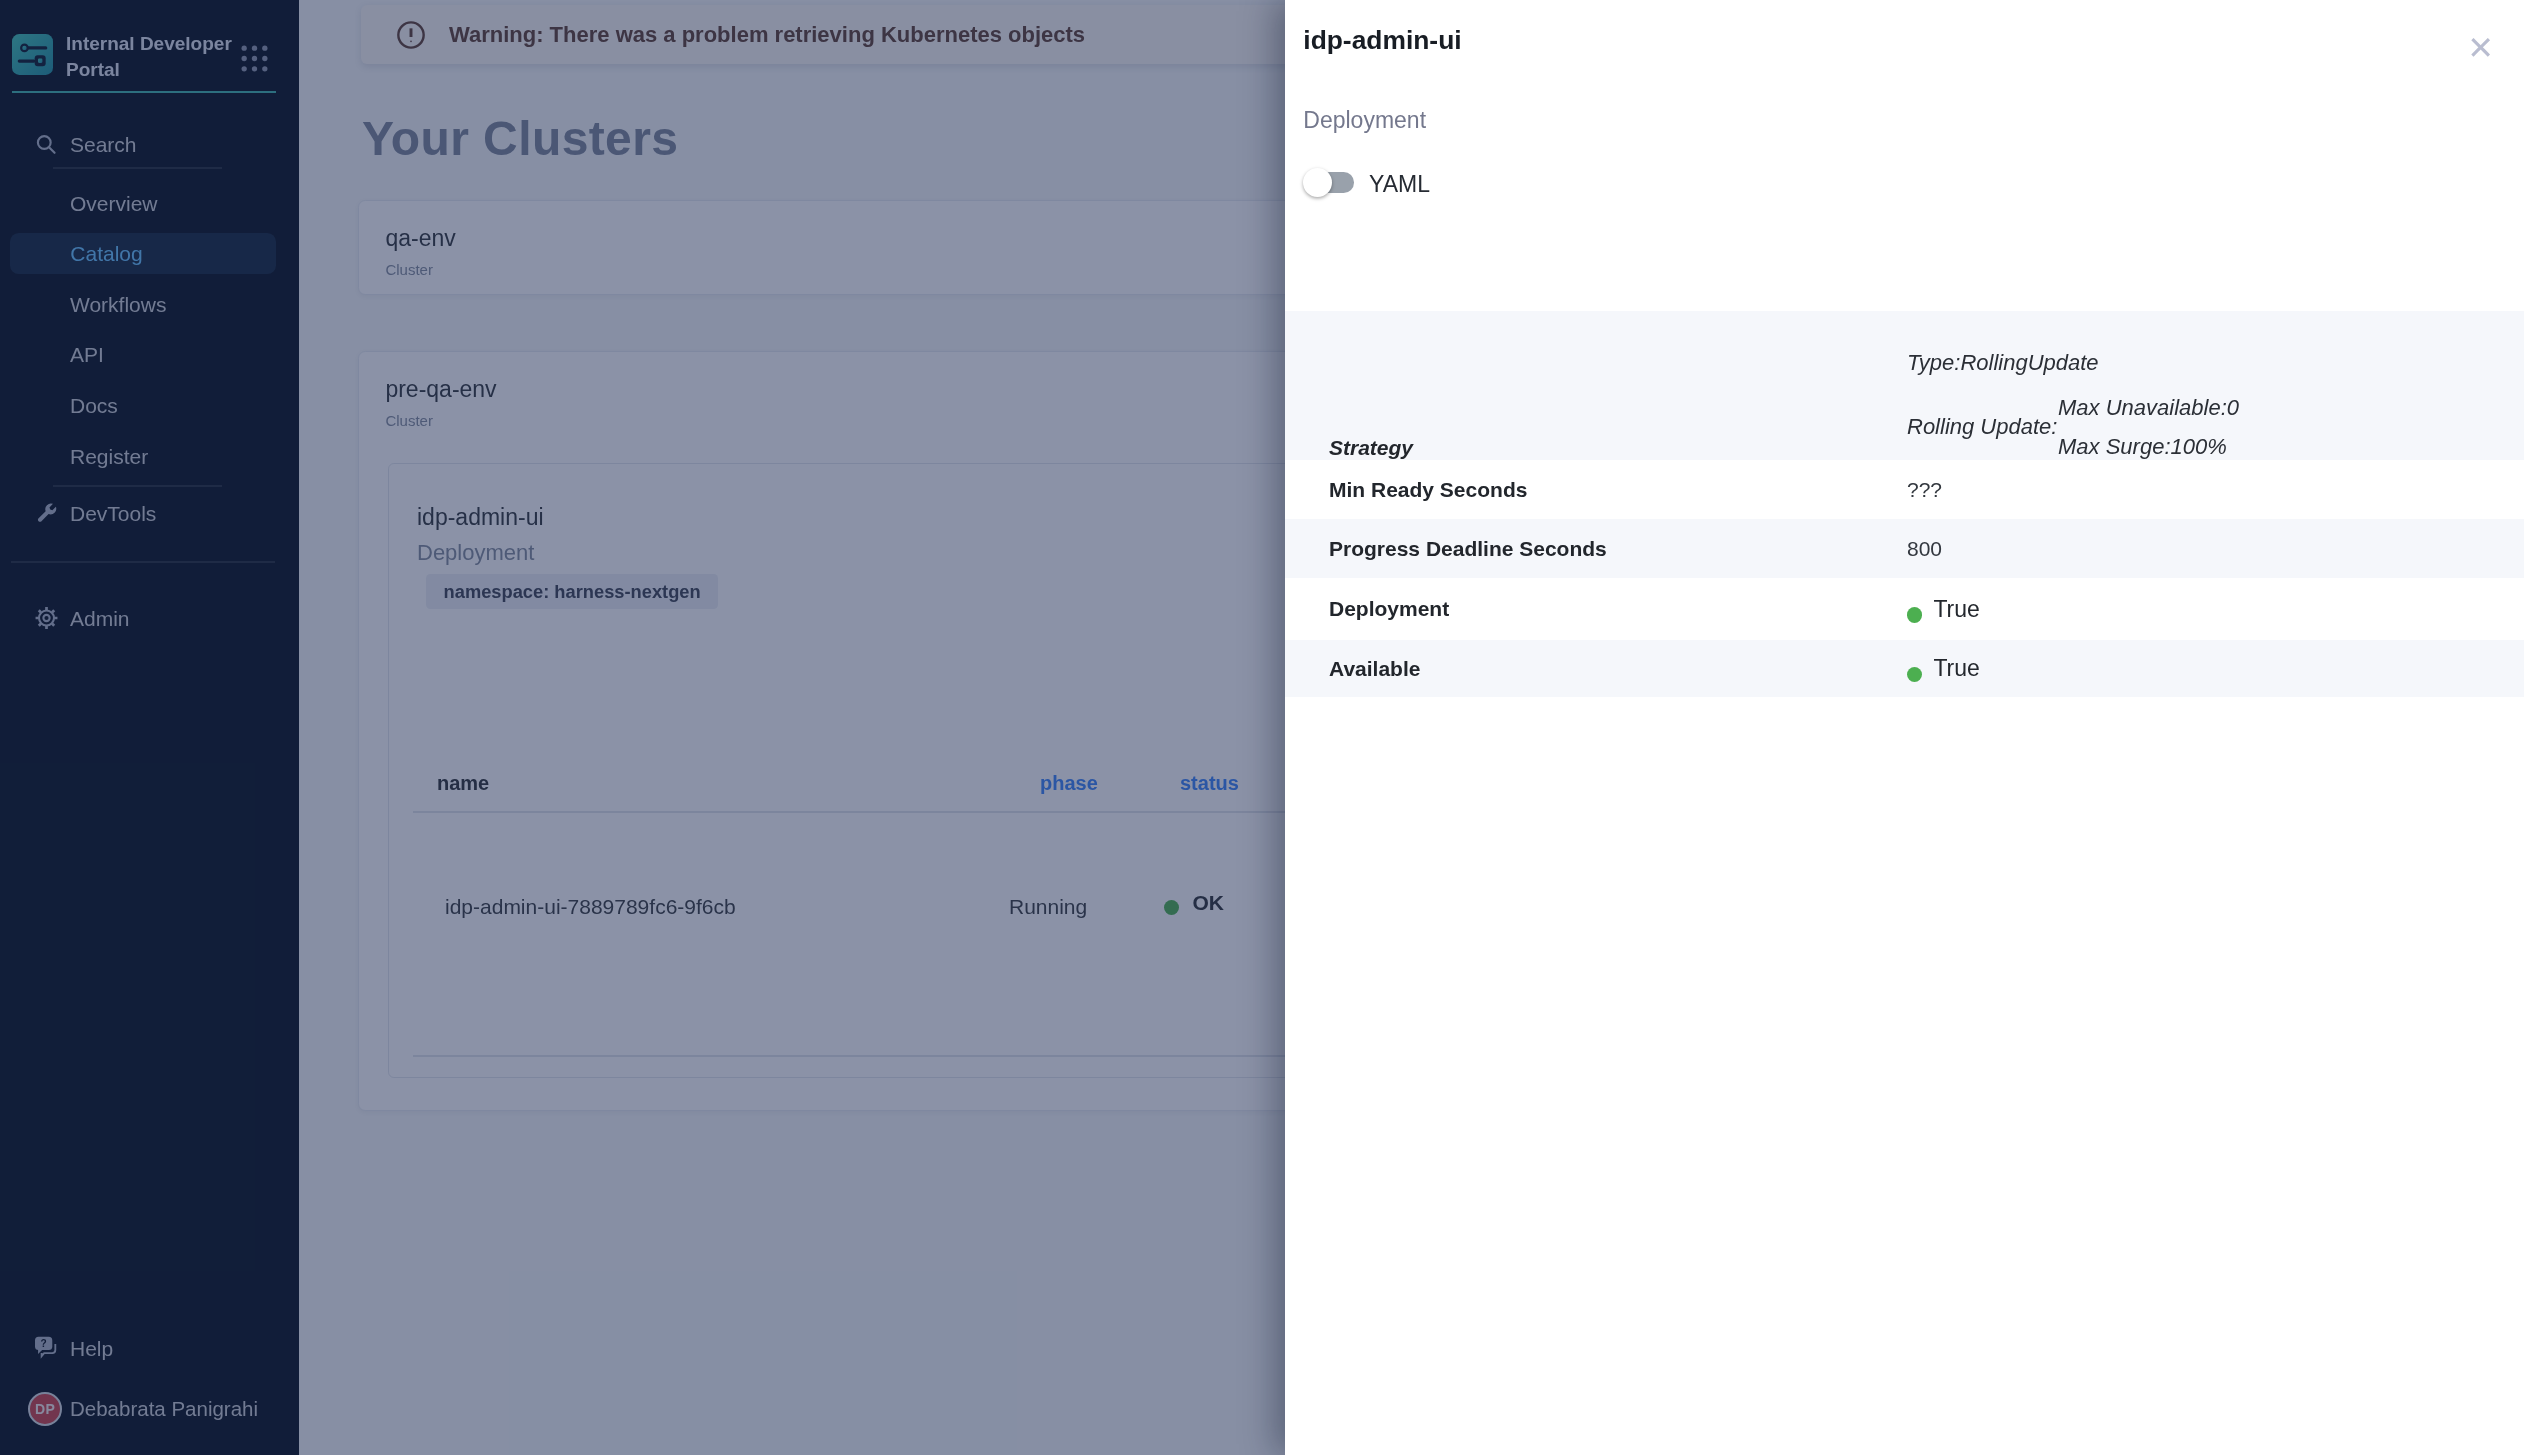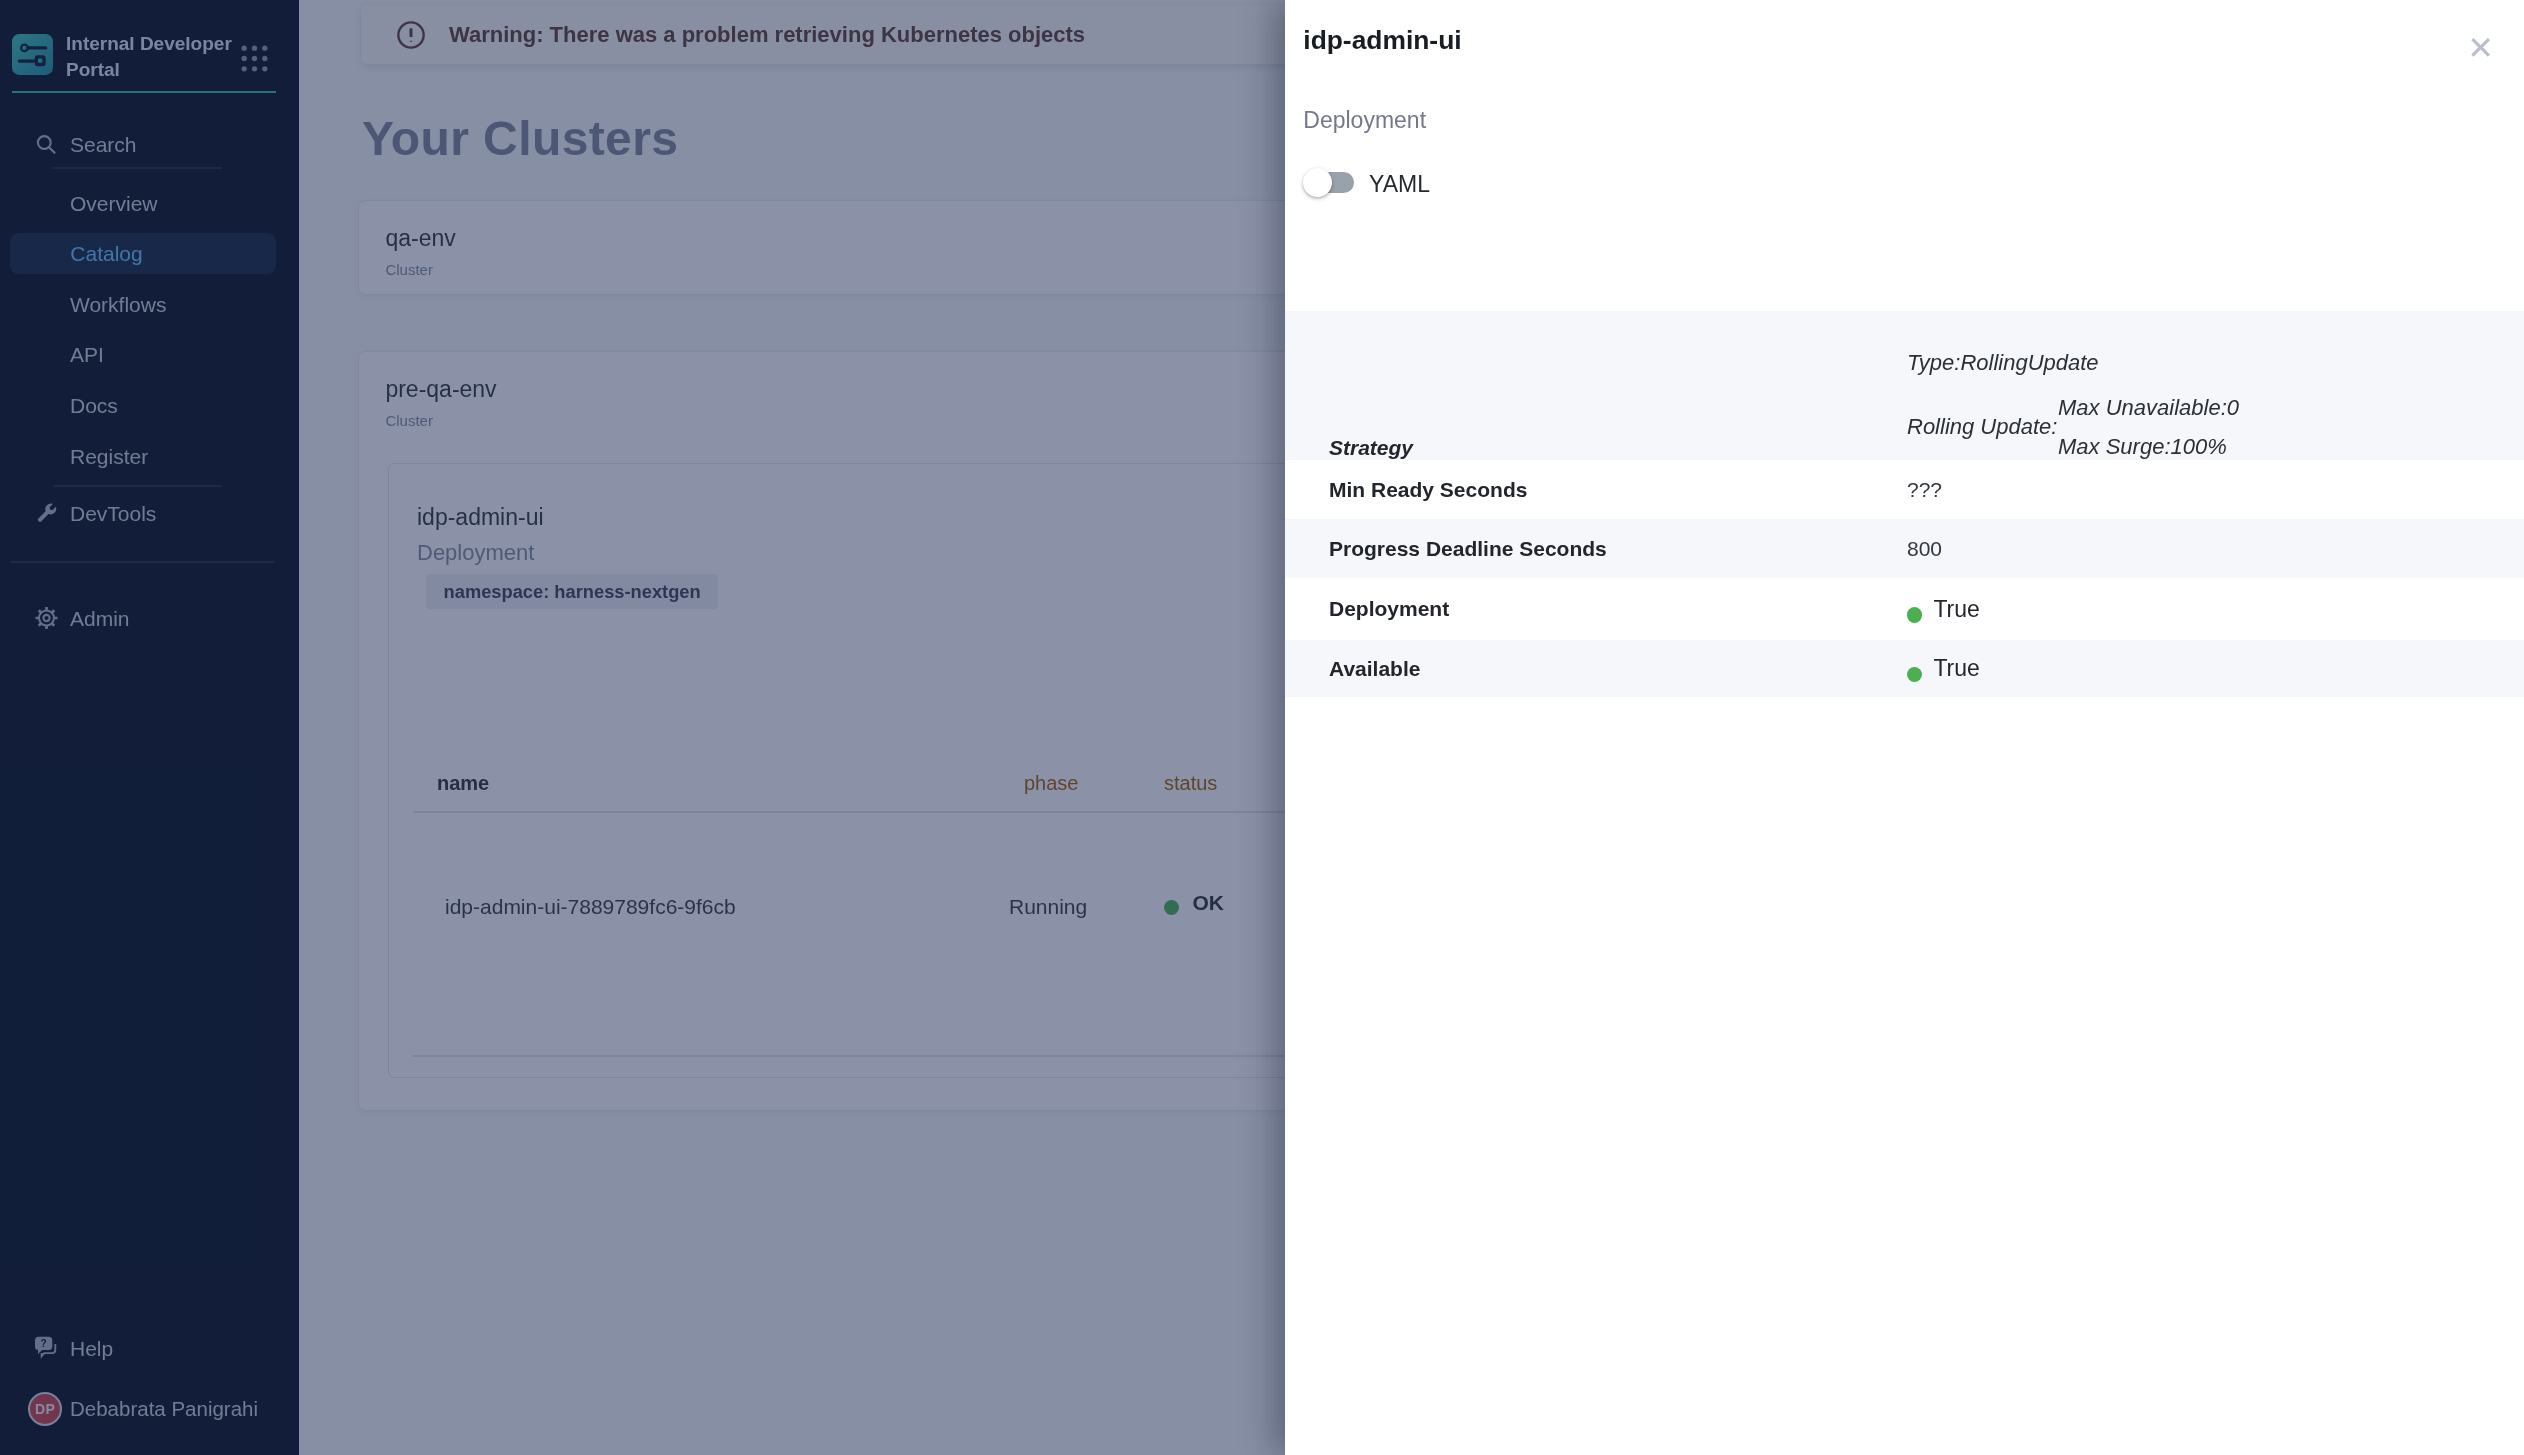--- a/index.html
+++ b/index.html
@@ -39,21 +39,21 @@
   }
   .inner-name { position:absolute; left:28px; top:40px;  font-size:23px; font-weight:500; color:#31363c; }
   .inner-kind { position:absolute; left:28px; top:76px; font-size:22px; color:#818a9c; }
   .ns-chip {
     position:absolute; left:37px; top:110px; height:35px;
     background:#e8ebf2; border-radius:4.4px;
     display:inline-flex; align-items:center; padding:0 17.6px;
     font-size:18.3px; font-weight:600; color:#3c4354;
   }
   .th { position:absolute; font-size:20px; font-weight:bold; color:#2e3338; }
-  .th-muted { color:#a16207; font-weight:400; }
+  .th-muted { color:#3b82f6; font-weight:700;margin-left:16px; }
   .th-name   { left:48px;  top:308px; }
   .th-phase  { left:635px; top:308px; }
   .th-status { left:775px;top:308px; }
   .thead-line{ position:absolute; left:23.5px; right:0; top:347px; height:1.5px; background:#dce0e8; }
   .td { position:absolute; font-size:21px; color:#383d42; }
   .td-name   { left:56px;  top:431px; }
   .td-phase  { left:620px; top:431px; }
   .td-status { left:775px;top:427px; display:flex; align-items:flex-end; gap:13px; }
   .ok-text { font-size:21px; font-weight:bold; color:#2e3338; }
   .dot { width:15.4px; height:15.4px; border-radius:50%; }

